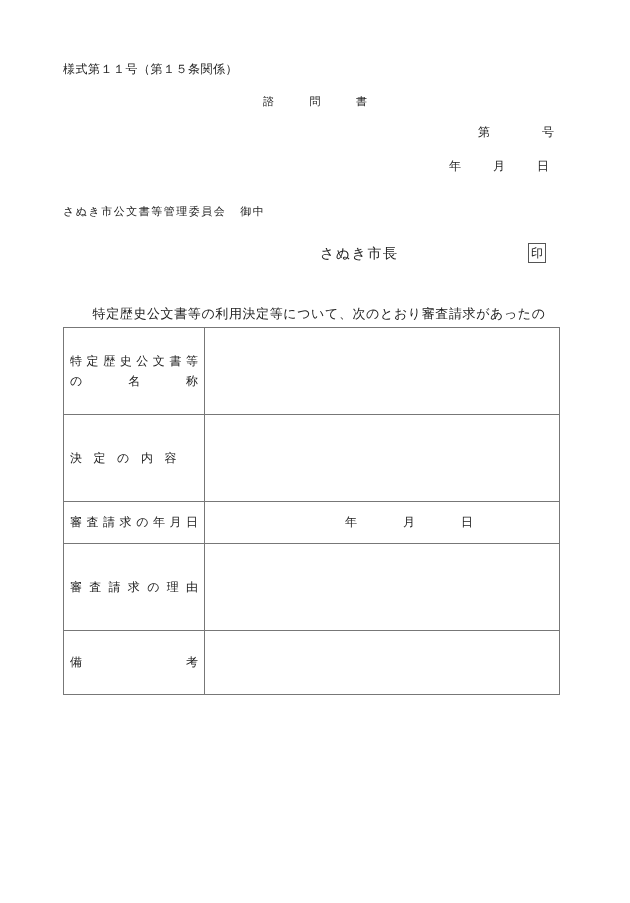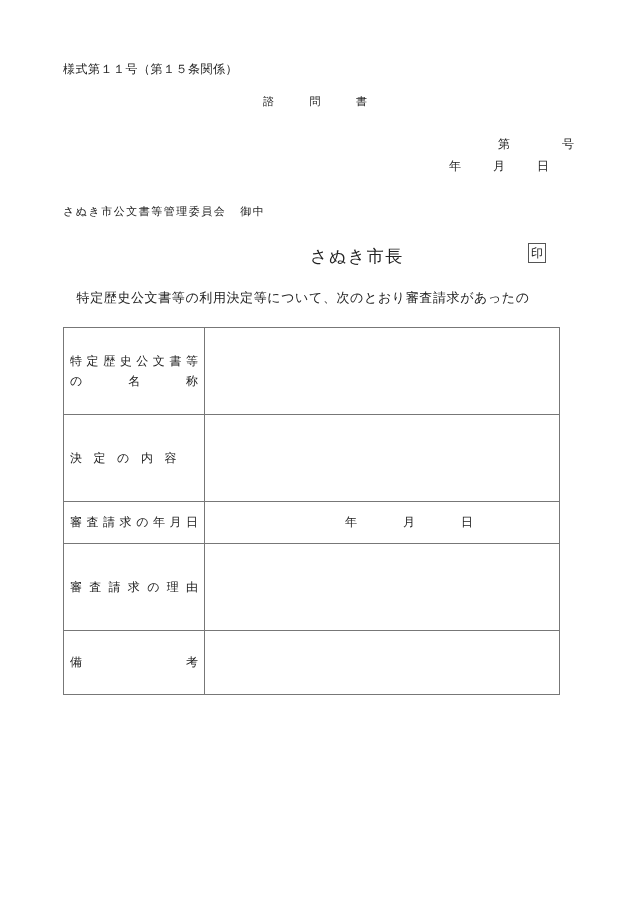--- a/index.html
+++ b/index.html
@@ -5,36 +5,36 @@
     html, body { margin: 0; padding: 0; background: #ffffff; }
     body {
       width: 630px; height: 903px; position: relative; overflow: hidden;
       font-family: "DejaVu Serif", "Liberation Serif", serif;
       color: #222222;
     }
     .abs { position: absolute; white-space: nowrap; }
     .form-no { left: 63px; top: 29px; font-size: 12px; letter-spacing: 0.5px; margin-top: 32px; }
     .title { left: 0; width: 630px; top: 94px; text-align: center; font-size: 11px; }
     .title span { display: inline-block; margin: 0 16px; }
-    .docnum { left: 478px; top: 136px; font-size: 12px; margin-left: 20px; }
+    .docnum { left: 478px; top: 124px; font-size: 12px; }
     .docnum span { display: inline-block; }
     .docnum .g1 { width: 64px; }
     .dateline { left: 449px; top: 158px; font-size: 12px; }
     .dateline span { display: inline-block; }
     .dateline .y { width: 44px; }
     .dateline .m { width: 44px; }
     .addressee { left: 63px; top: 204px; font-size: 11px; letter-spacing: 1.5px; }
     .addressee .gap { display: inline-block; width: 14px; }
-    .sender { left: 310px; top: 245px; font-size: 17px; letter-spacing: 1.5px; }
+    .sender { left: 320px; top: 245px; font-size: 14px; letter-spacing: 1.5px; }
     .seal {
       left: 528px; top: 243px; width: 16px; height: 18px; border: 1px solid #555;
       font-size: 12px; line-height: 18px; text-align: center;
     }
     .body-text { left: 63px; top: 287px; width: 500px; font-size: 13px; line-height: 21px; letter-spacing: 0.6px; white-space: normal; }
-    .body-text p { margin: 0; white-space: nowrap; }
+    .body-text p { margin: 16px; white-space: nowrap; }
     table.form {
       position: absolute; left: 63px; top: 327px; width: 497px;
       border-collapse: collapse; font-size: 12px;
     }
     table.form td { border: 1.5px solid #777; padding: 0; vertical-align: middle; }
     table.form td.label { width: 128px; padding-left: 6px; padding-right: 6px; }
     .lbl-justify { display: flex; justify-content: space-between; }
     .lbl-line { display: flex; justify-content: space-between; line-height: 20px; }
     .date-cell { text-align: left; padding-left: 140px !important; }
     .date-cell span { display: inline-block; }

